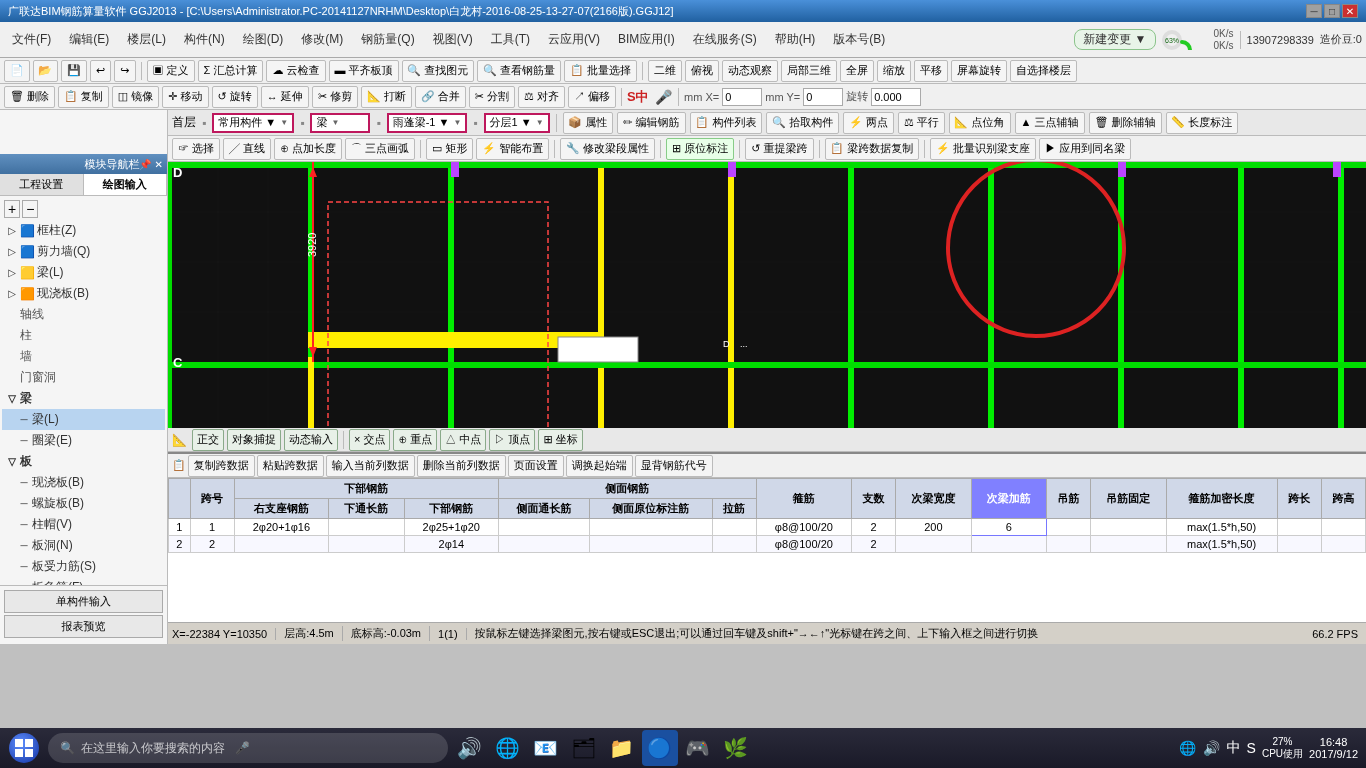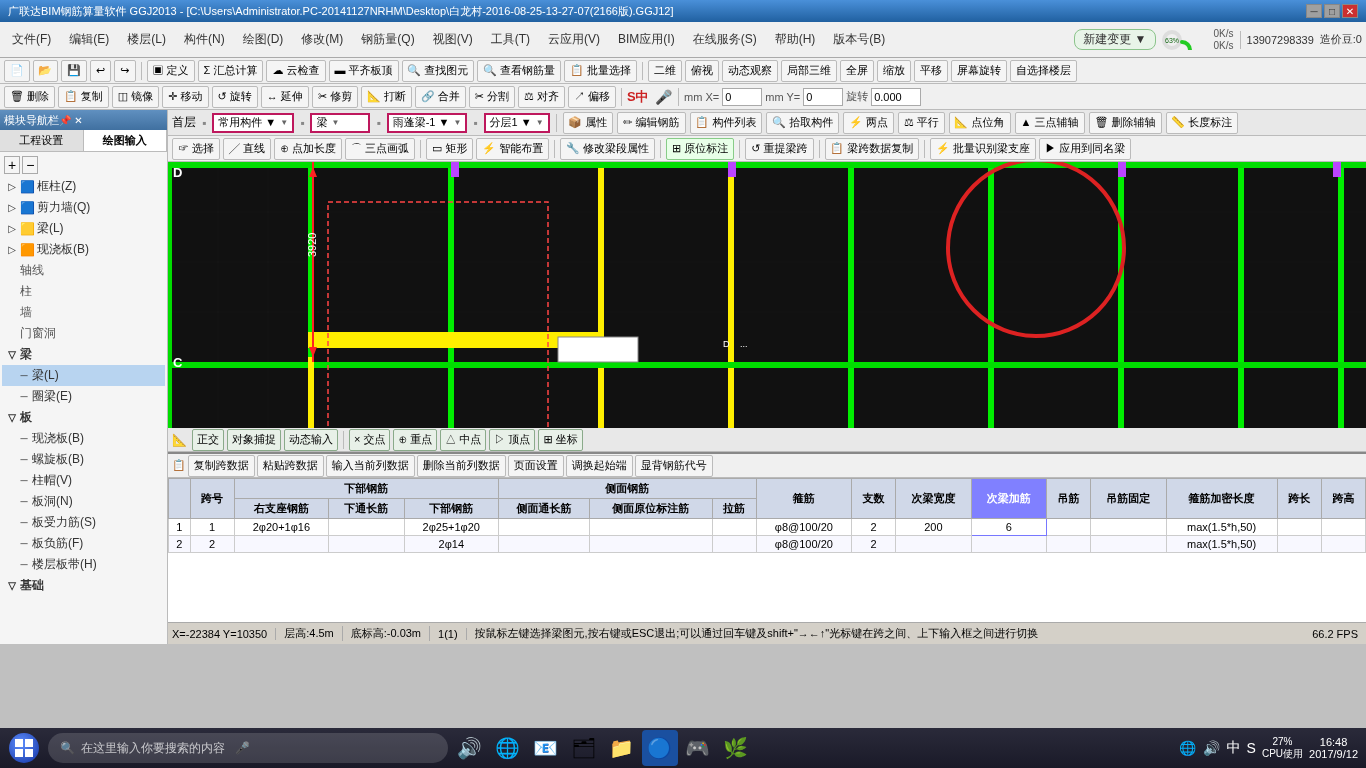--- a/index.html
+++ b/index.html
@@ -115,23 +115,24 @@
       flex-direction: column;
       overflow: hidden;
       flex-shrink: 0;
     }
     #sidebar-header {
       background: linear-gradient(to bottom, #6090c0, #4070a0);
       color: white;
       height: 20px;
       display: flex;
       align-items: center;
-      justify-content: flex-start;
+      justify-content: flex-end;
       padding: 0 4px;
       font-size: 11px;
+      margin-top: 44px;
     }
     #sidebar-tabs {
       display: flex;
       background: #e0e0e0;
       border-bottom: 1px solid #bbb;
     }
     .sidebar-tab {
       flex: 1;
       text-align: center;
       padding: 3px;
@@ -575,20 +576,24 @@
       </div>
       <div class="tree-item tree-indent">
         <span class="tree-expand">─</span>
         <span>楼层板带(H)</span>
       </div>
       <div class="tree-item" style="font-weight:bold;">
         <span class="tree-expand">▽</span>
         <span>基础</span>
       </div>
 
+    </div>
+    <div class="sidebar-section-buttons">
+      <button class="sidebar-section-btn">单构件输入</button>
+      <button class="sidebar-section-btn">报表预览</button>
     </div>
   </div>
 
   <div id="drawing-area">
 
     <div class="combo-toolbar">
       <span style="font-size:12px;">首层</span>
       <span style="margin:0 2px;color:#888;">▪</span>
       <div class="combo-box">常用构件 ▼</div>
       <span style="margin:0 2px;color:#888;">▪</span>

